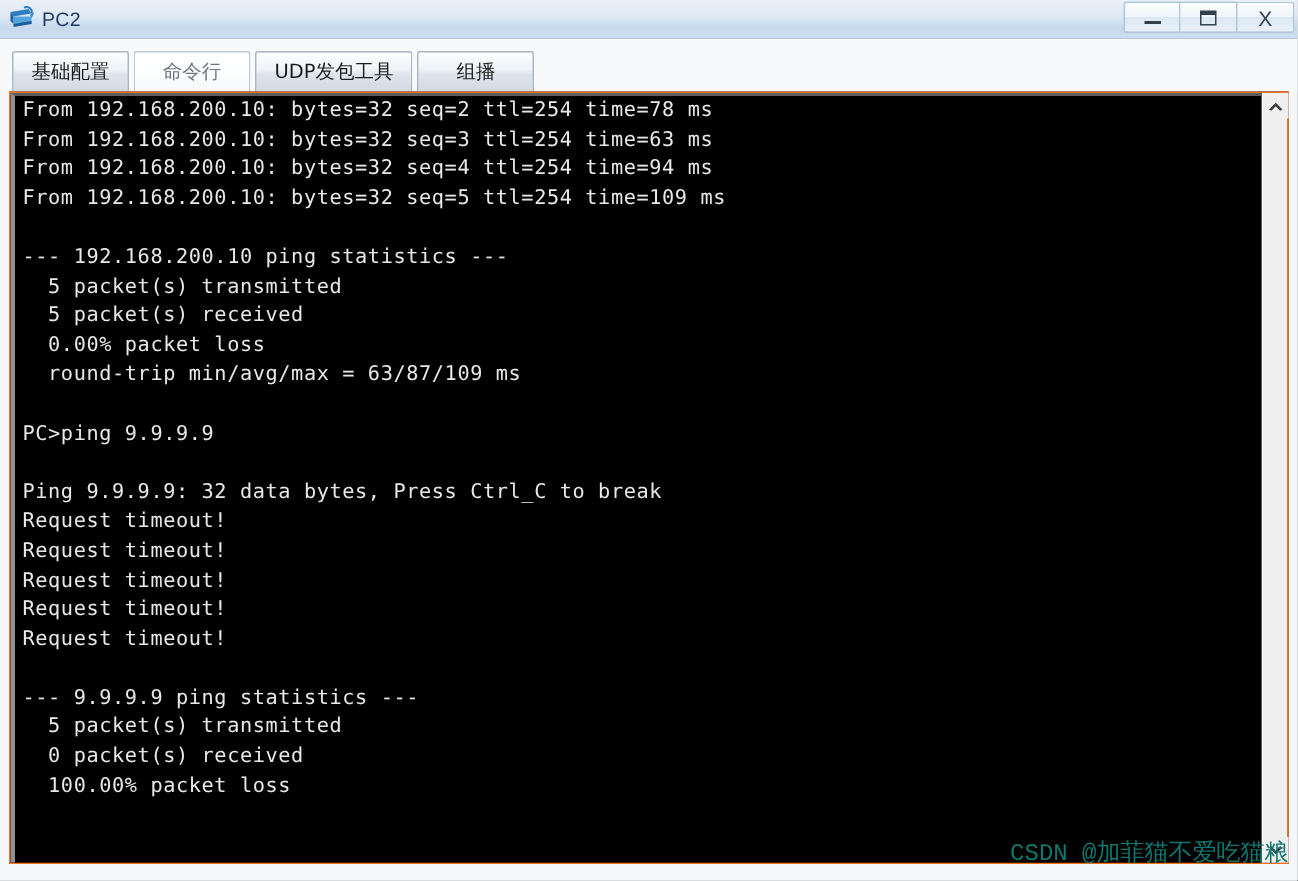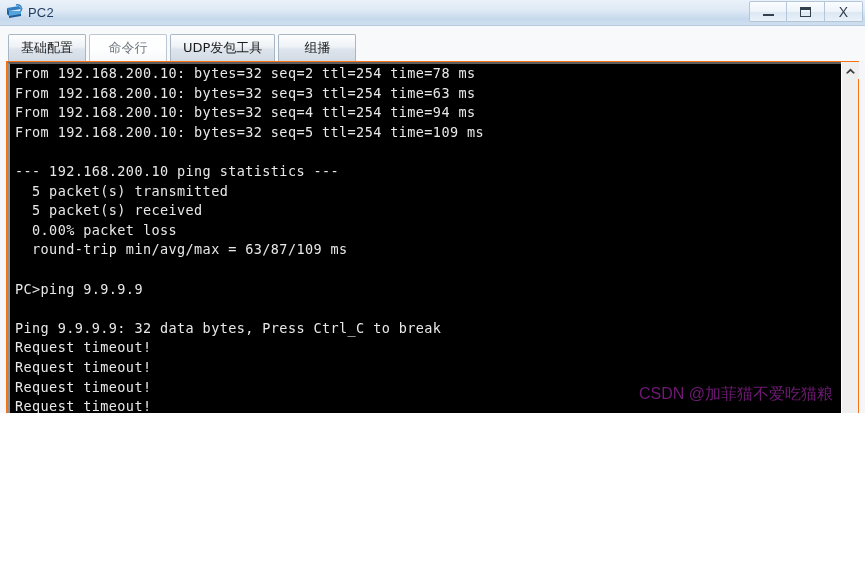--- a/index.html
+++ b/index.html
@@ -10,21 +10,21 @@
   body {
     width: 865px;
     height: 587px;
     overflow: hidden;
     font-family: "Liberation Sans", sans-serif;
   }
 
   .window {
     position: relative;
     width: 865px;
-    height: 413px;
+    height: 587px;
     background: #f4f6f9;
     box-sizing: border-box;
     overflow: hidden;
   }
 
   
   .titlebar {
     position: relative;
     height: 26px;
     background: linear-gradient(to bottom, #eaf1f9 0%, #dfeaf6 40%, #c6d9ec 75%, #cfdff0 100%);
@@ -181,25 +181,25 @@
   }
   .sb-arrow svg { display: block; }
   .sb-track {
     flex: 1 1 auto;
     background: #efeff0;
   }
 
   
   .watermark {
     position: absolute;
-    right: 32px;
+    right: 6px;
     bottom: 8px;
     font-size: 16px;
-    color: #701a75;
-    font-family: Liberation Sans, sans-serif;
+    color: #0f766e;
+    font-family: Liberation Mono, monospace;
     white-space: nowrap;
     pointer-events: none;
   }
 </style>
 </head>
 <body>
 
 <div class="window">
 
   <div class="titlebar">

